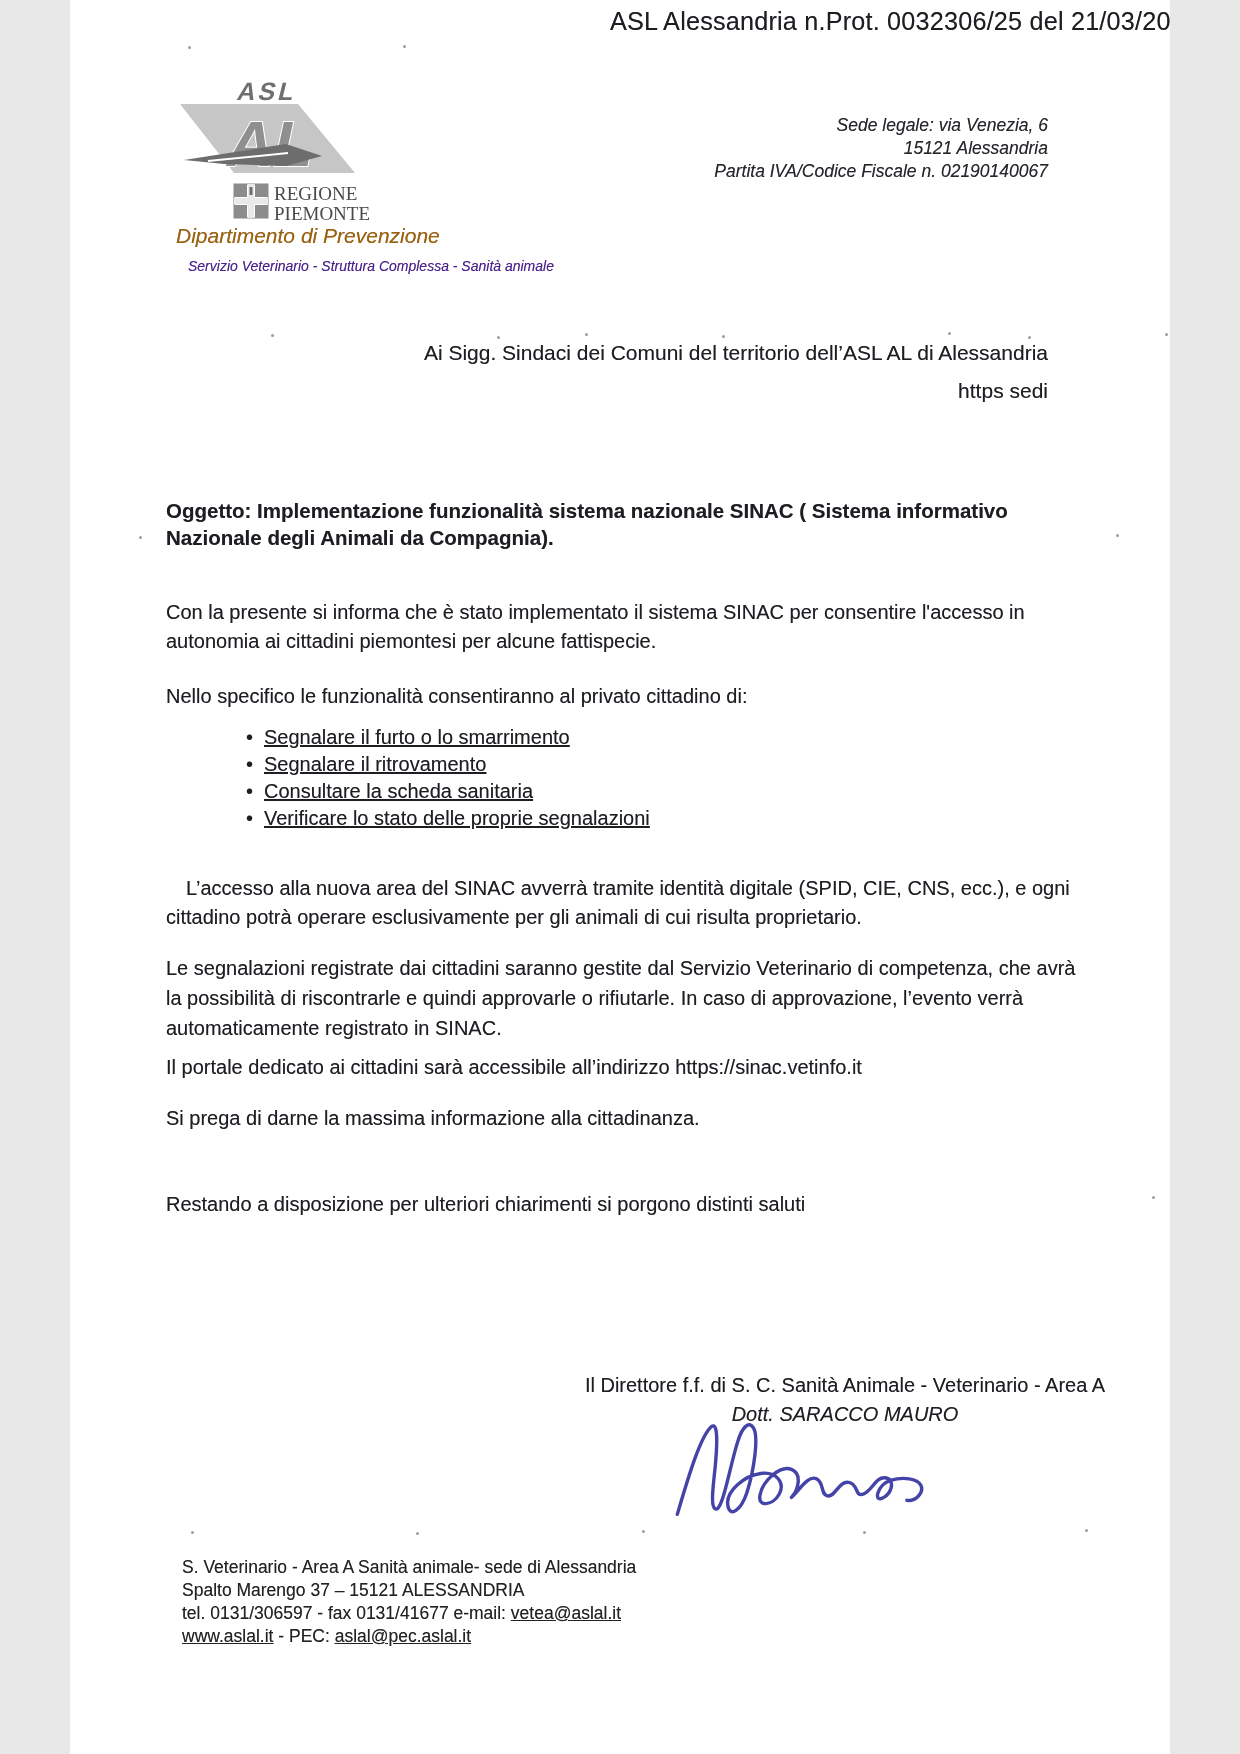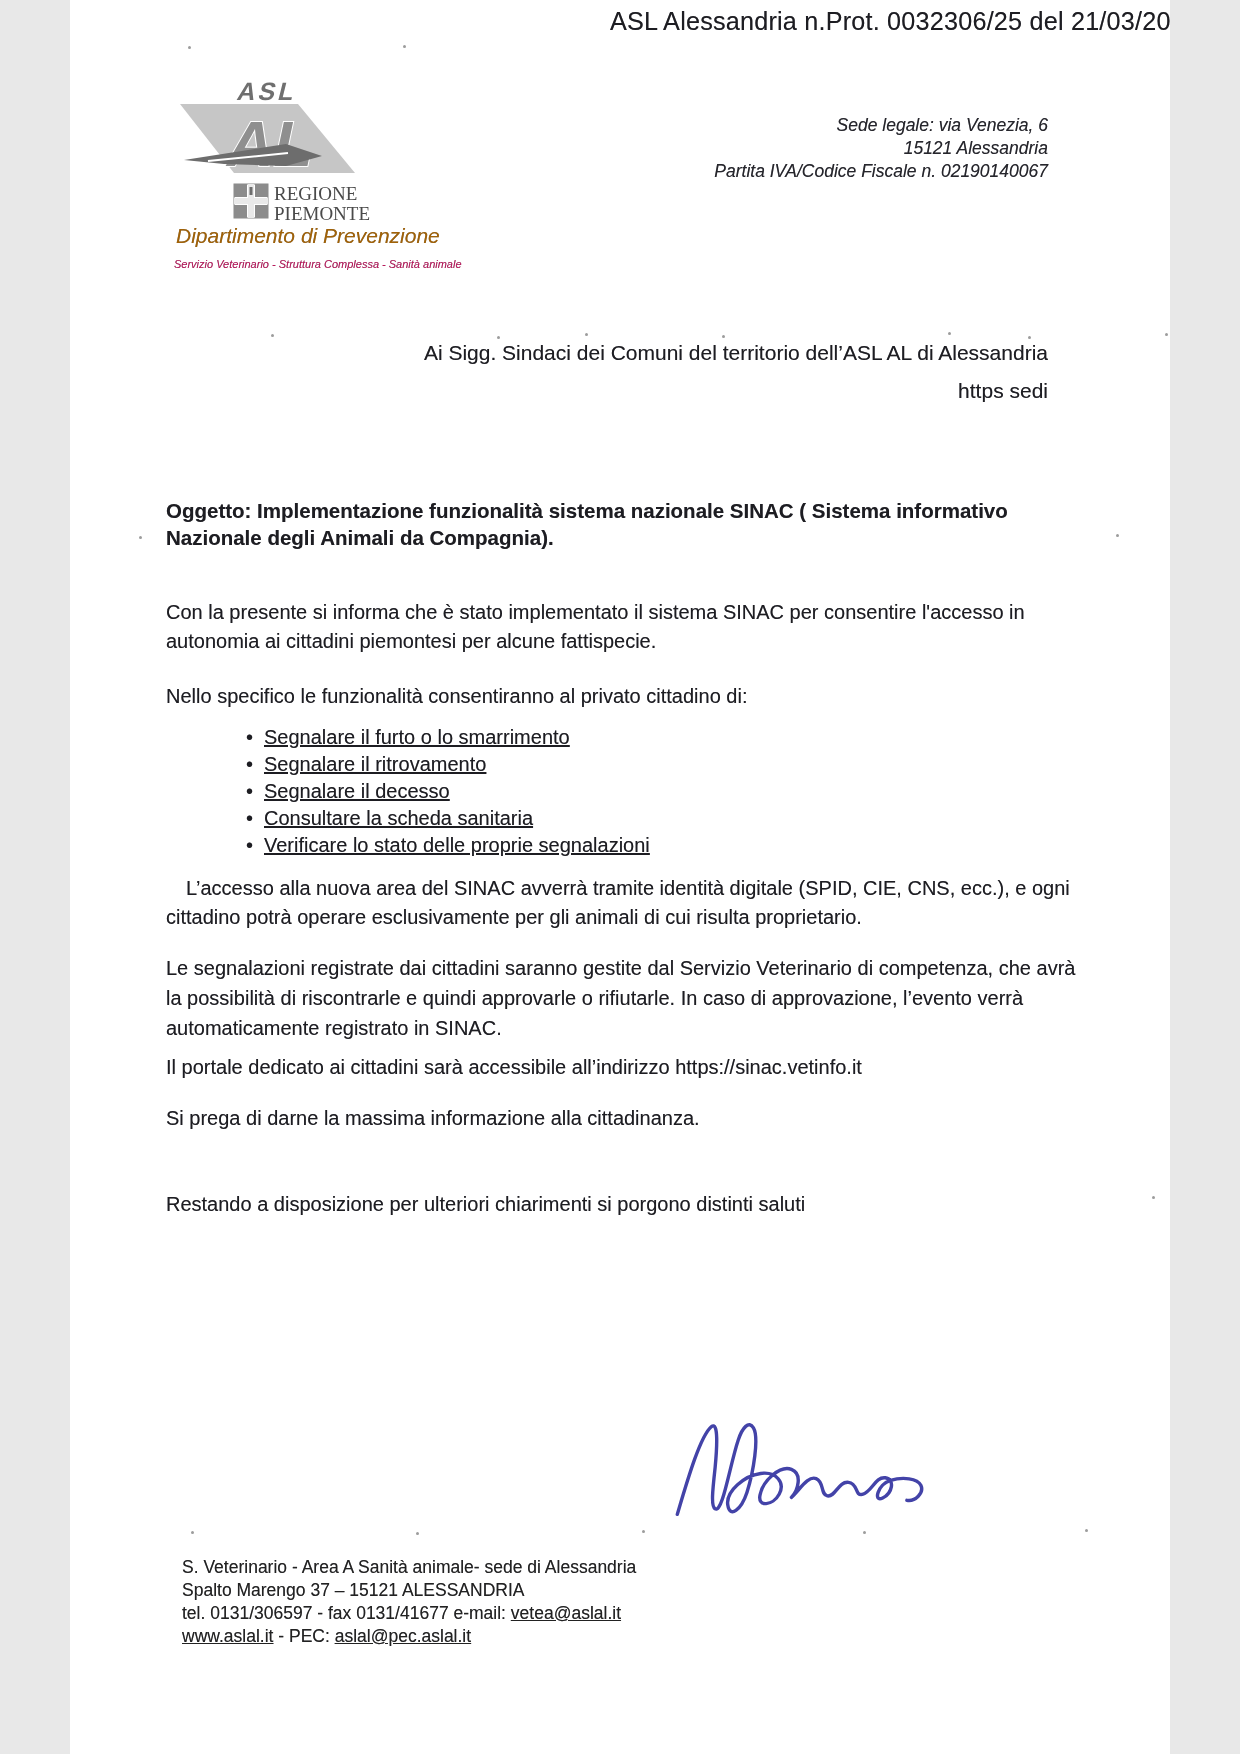--- a/index.html
+++ b/index.html
@@ -7,21 +7,21 @@
     position:relative;width:1100px;height:1754px;background:#ffffff;
     margin:0 auto;overflow:hidden;
     font-family:"Liberation Sans",sans-serif;color:#1d1d22;
   }
   .abs{position:absolute;}
   .scan{text-shadow:0 0 .4px rgba(20,20,30,.45);}
 
   .protocol{top:6px;left:540px;font-size:26px;letter-spacing:.2px;transform:scaleX(.97);transform-origin:left top;white-space:nowrap;}
 
   .dept{top:224px;left:106px;font-style:italic;font-size:21px;color:#a16207;white-space:nowrap;}
-  .service{top:258px;left:104px;font-style:italic;font-size:11px;color:#be185d;white-space:nowrap;}
+  .service{top:258px;left:118px;font-style:italic;font-size:14px;color:#4c1d95;white-space:nowrap;}
 
   .legal{top:114px;right:122px;text-align:right;font-style:italic;font-size:17.5px;line-height:23px;color:#26262c;}
 
   .recipient{top:340px;right:122px;text-align:right;font-size:21px;line-height:26px;white-space:nowrap;}
   .recipient .line2{margin-top:12px;}
 
   .subject{top:497px;left:96px;font-weight:bold;font-size:20.5px;line-height:27px;white-space:nowrap;}
 
   .para{left:96px;font-size:20px;line-height:29px;white-space:nowrap;}
   .p1{top:598px;}
@@ -103,40 +103,43 @@
   <div class="abs para p1 scan">
     <div class="ln">Con la presente si informa che è stato implementato il sistema SINAC per consentire l'accesso in</div>
     <div class="ln">autonomia ai cittadini piemontesi per alcune fattispecie.</div>
   </div>
 
   <div class="abs para p2 scan">Nello specifico le funzionalità consentiranno al privato cittadino di:</div>
 
   <div class="abs bullets scan">
     <div class="bullet"><span>Segnalare il furto o lo smarrimento</span></div>
     <div class="bullet"><span>Segnalare il ritrovamento</span></div>
-    <div class="bullet"><span>Segnalare il decesso</span></div>
     <div class="bullet"><span>Consultare la scheda sanitaria</span></div>
     <div class="bullet"><span>Verificare lo stato delle proprie segnalazioni</span></div>
   </div>
 
   <div class="abs para p3 scan">
     <div class="ln">L’accesso alla nuova area del SINAC avverrà tramite identità digitale (SPID, CIE, CNS, ecc.), e ogni</div>
     <div class="ln">cittadino potrà operare esclusivamente per gli animali di cui risulta proprietario.</div>
   </div>
 
   <div class="abs para p5 scan">Il portale dedicato ai cittadini sarà accessibile all’indirizzo https://sinac.vetinfo.it</div>
 
   <div class="abs para p4 scan">
     <div class="ln">Le segnalazioni registrate dai cittadini saranno gestite dal Servizio Veterinario di competenza, che avrà</div>
     <div class="ln">la possibilità di riscontrarle e quindi approvarle o rifiutarle. In caso di approvazione, l’evento verrà</div>
     <div class="ln">automaticamente registrato in SINAC.</div>
   </div>
   <div class="abs para p6 scan">Si prega di darne la massima informazione alla cittadinanza.</div>
   <div class="abs para p7 scan">Restando a disposizione per ulteriori chiarimenti si porgono distinti saluti</div>
 
+  <div class="abs sigblock scan">
+    <div>Il Direttore f.f. di S. C. Sanità Animale - Veterinario - Area A</div>
+    <div class="signame">Dott. SARACCO MAURO</div>
+  </div>
 
   <svg class="abs sigscribble" width="312" height="108" viewBox="0 0 312 104">
     <g transform="rotate(-4 156 52)">
       <path fill="none" stroke="#4343a8" stroke-width="3.4" stroke-linecap="round" stroke-linejoin="round" d="M6 94
            C 18 62, 34 18, 46 9
            C 54 3, 50 32, 47 50
            C 43 72, 40 88, 44 91
            C 51 97, 62 48, 72 24
            C 77 12, 84 5, 88 13
            C 93 23, 85 57, 77 77

